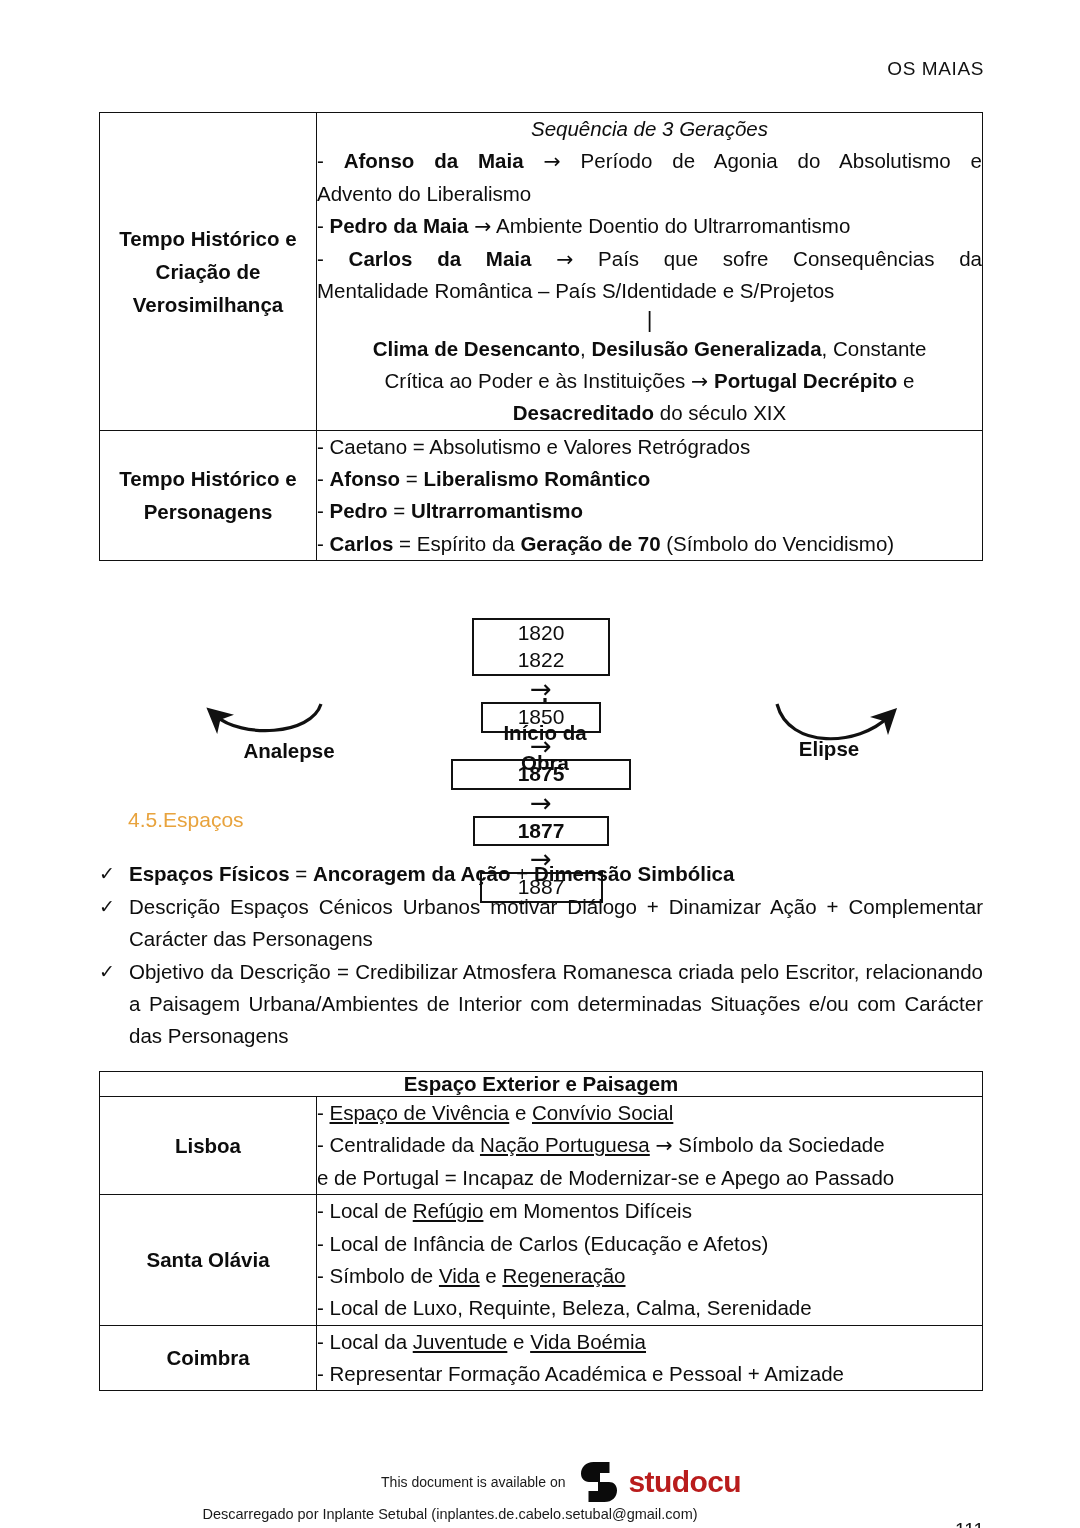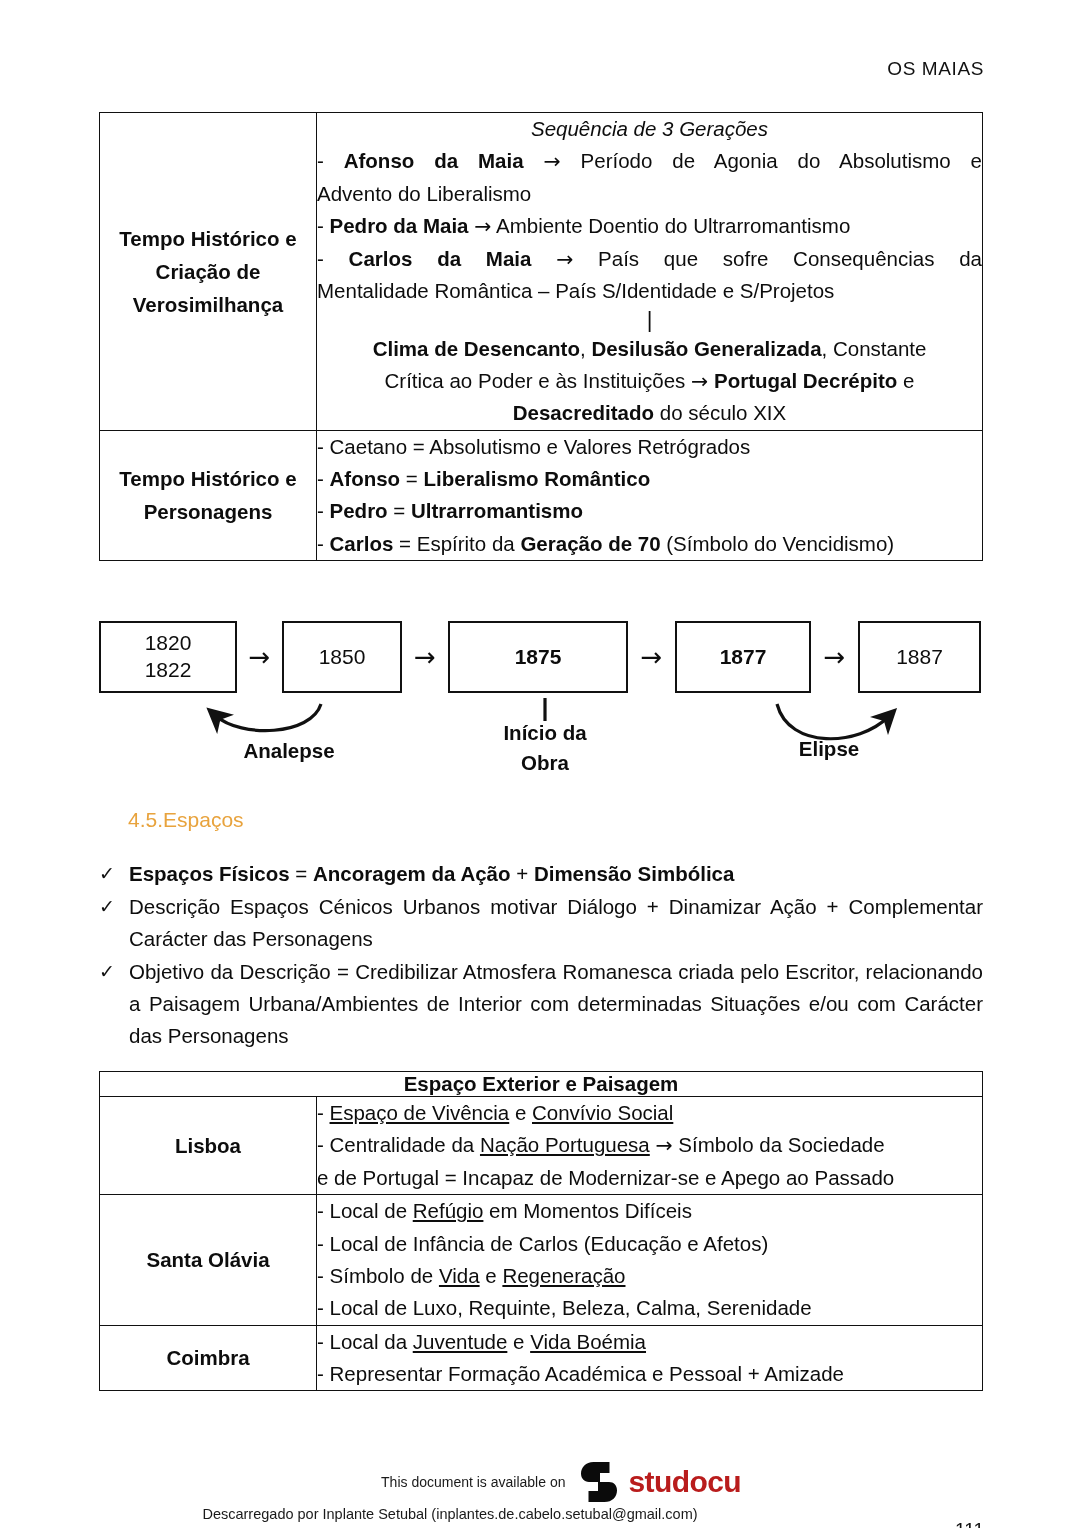--- a/index.html
+++ b/index.html
@@ -84,20 +84,21 @@
     width: 884px;
     height: 175px;
   }
   .tl-row {
     position: absolute;
     left: 0; top: 0;
     width: 884px;
     height: 78px;
     display: flex;
     align-items: center;
+    flex-direction: column;
   }
   .tl-box {
     border: 2px solid #111;
     height: 72px;
     display: flex;
     flex-direction: column;
     align-items: center;
     justify-content: center;
     font-size: 21px;
     line-height: 1.28;

